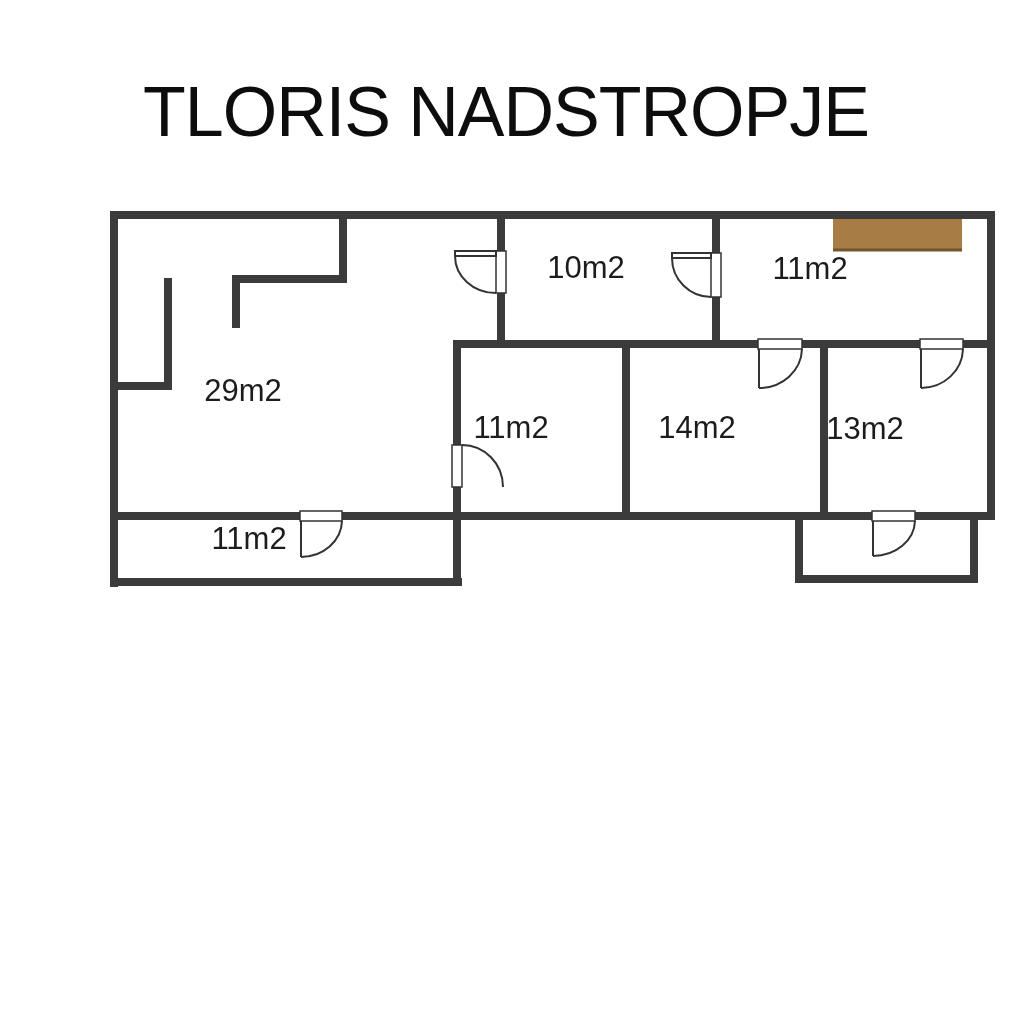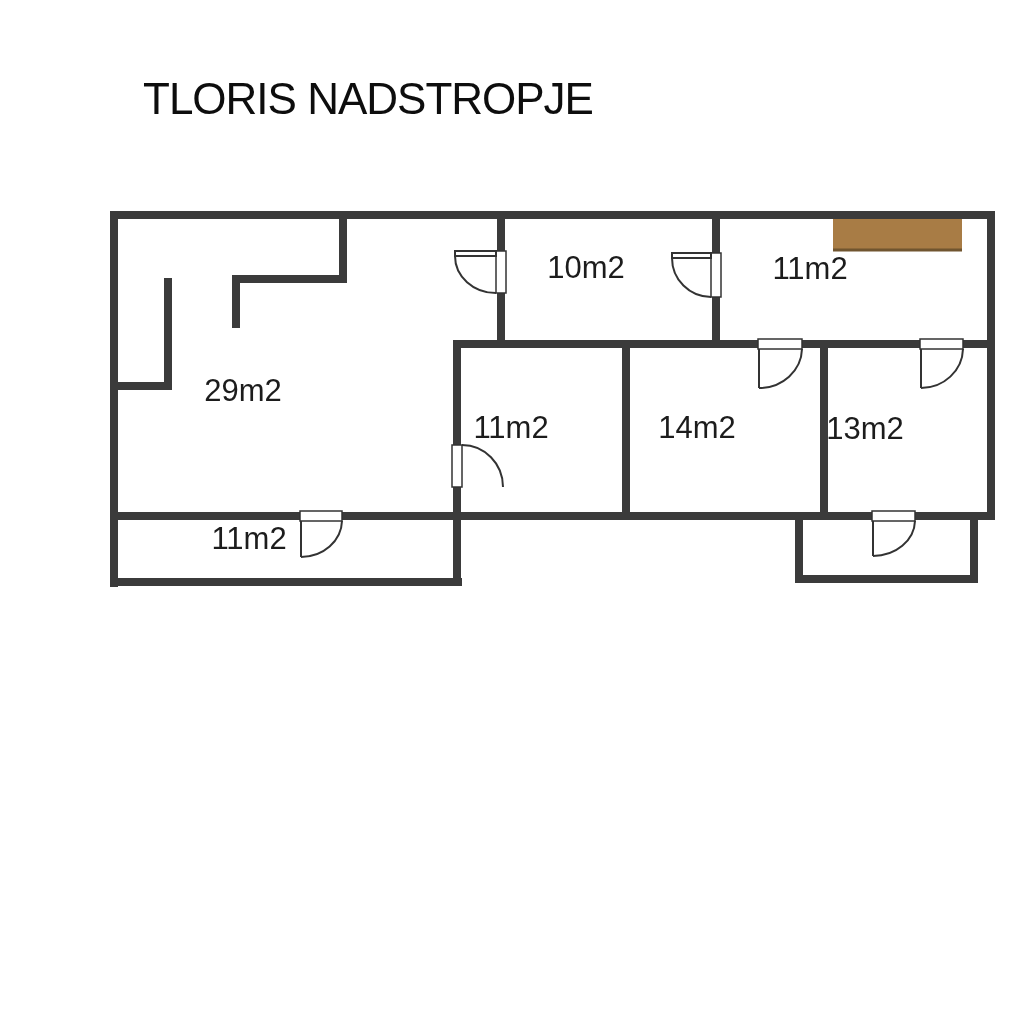--- a/index.html
+++ b/index.html
@@ -12,21 +12,21 @@
     width: 1024px;
     height: 1024px;
     background: #ffffff;
     overflow: hidden;
     font-family: "Liberation Sans", sans-serif;
   }
   .page-title {
     position: absolute;
     left: 143px;
     top: 77px;
-    font-size: 44px;
+    font-size: 70px;
     line-height: 1;
     letter-spacing: -1px;
     color: #0d0d0d;
     white-space: nowrap;
   }
   svg.plan {
     position: absolute;
     left: 0;
     top: 0;
   }

